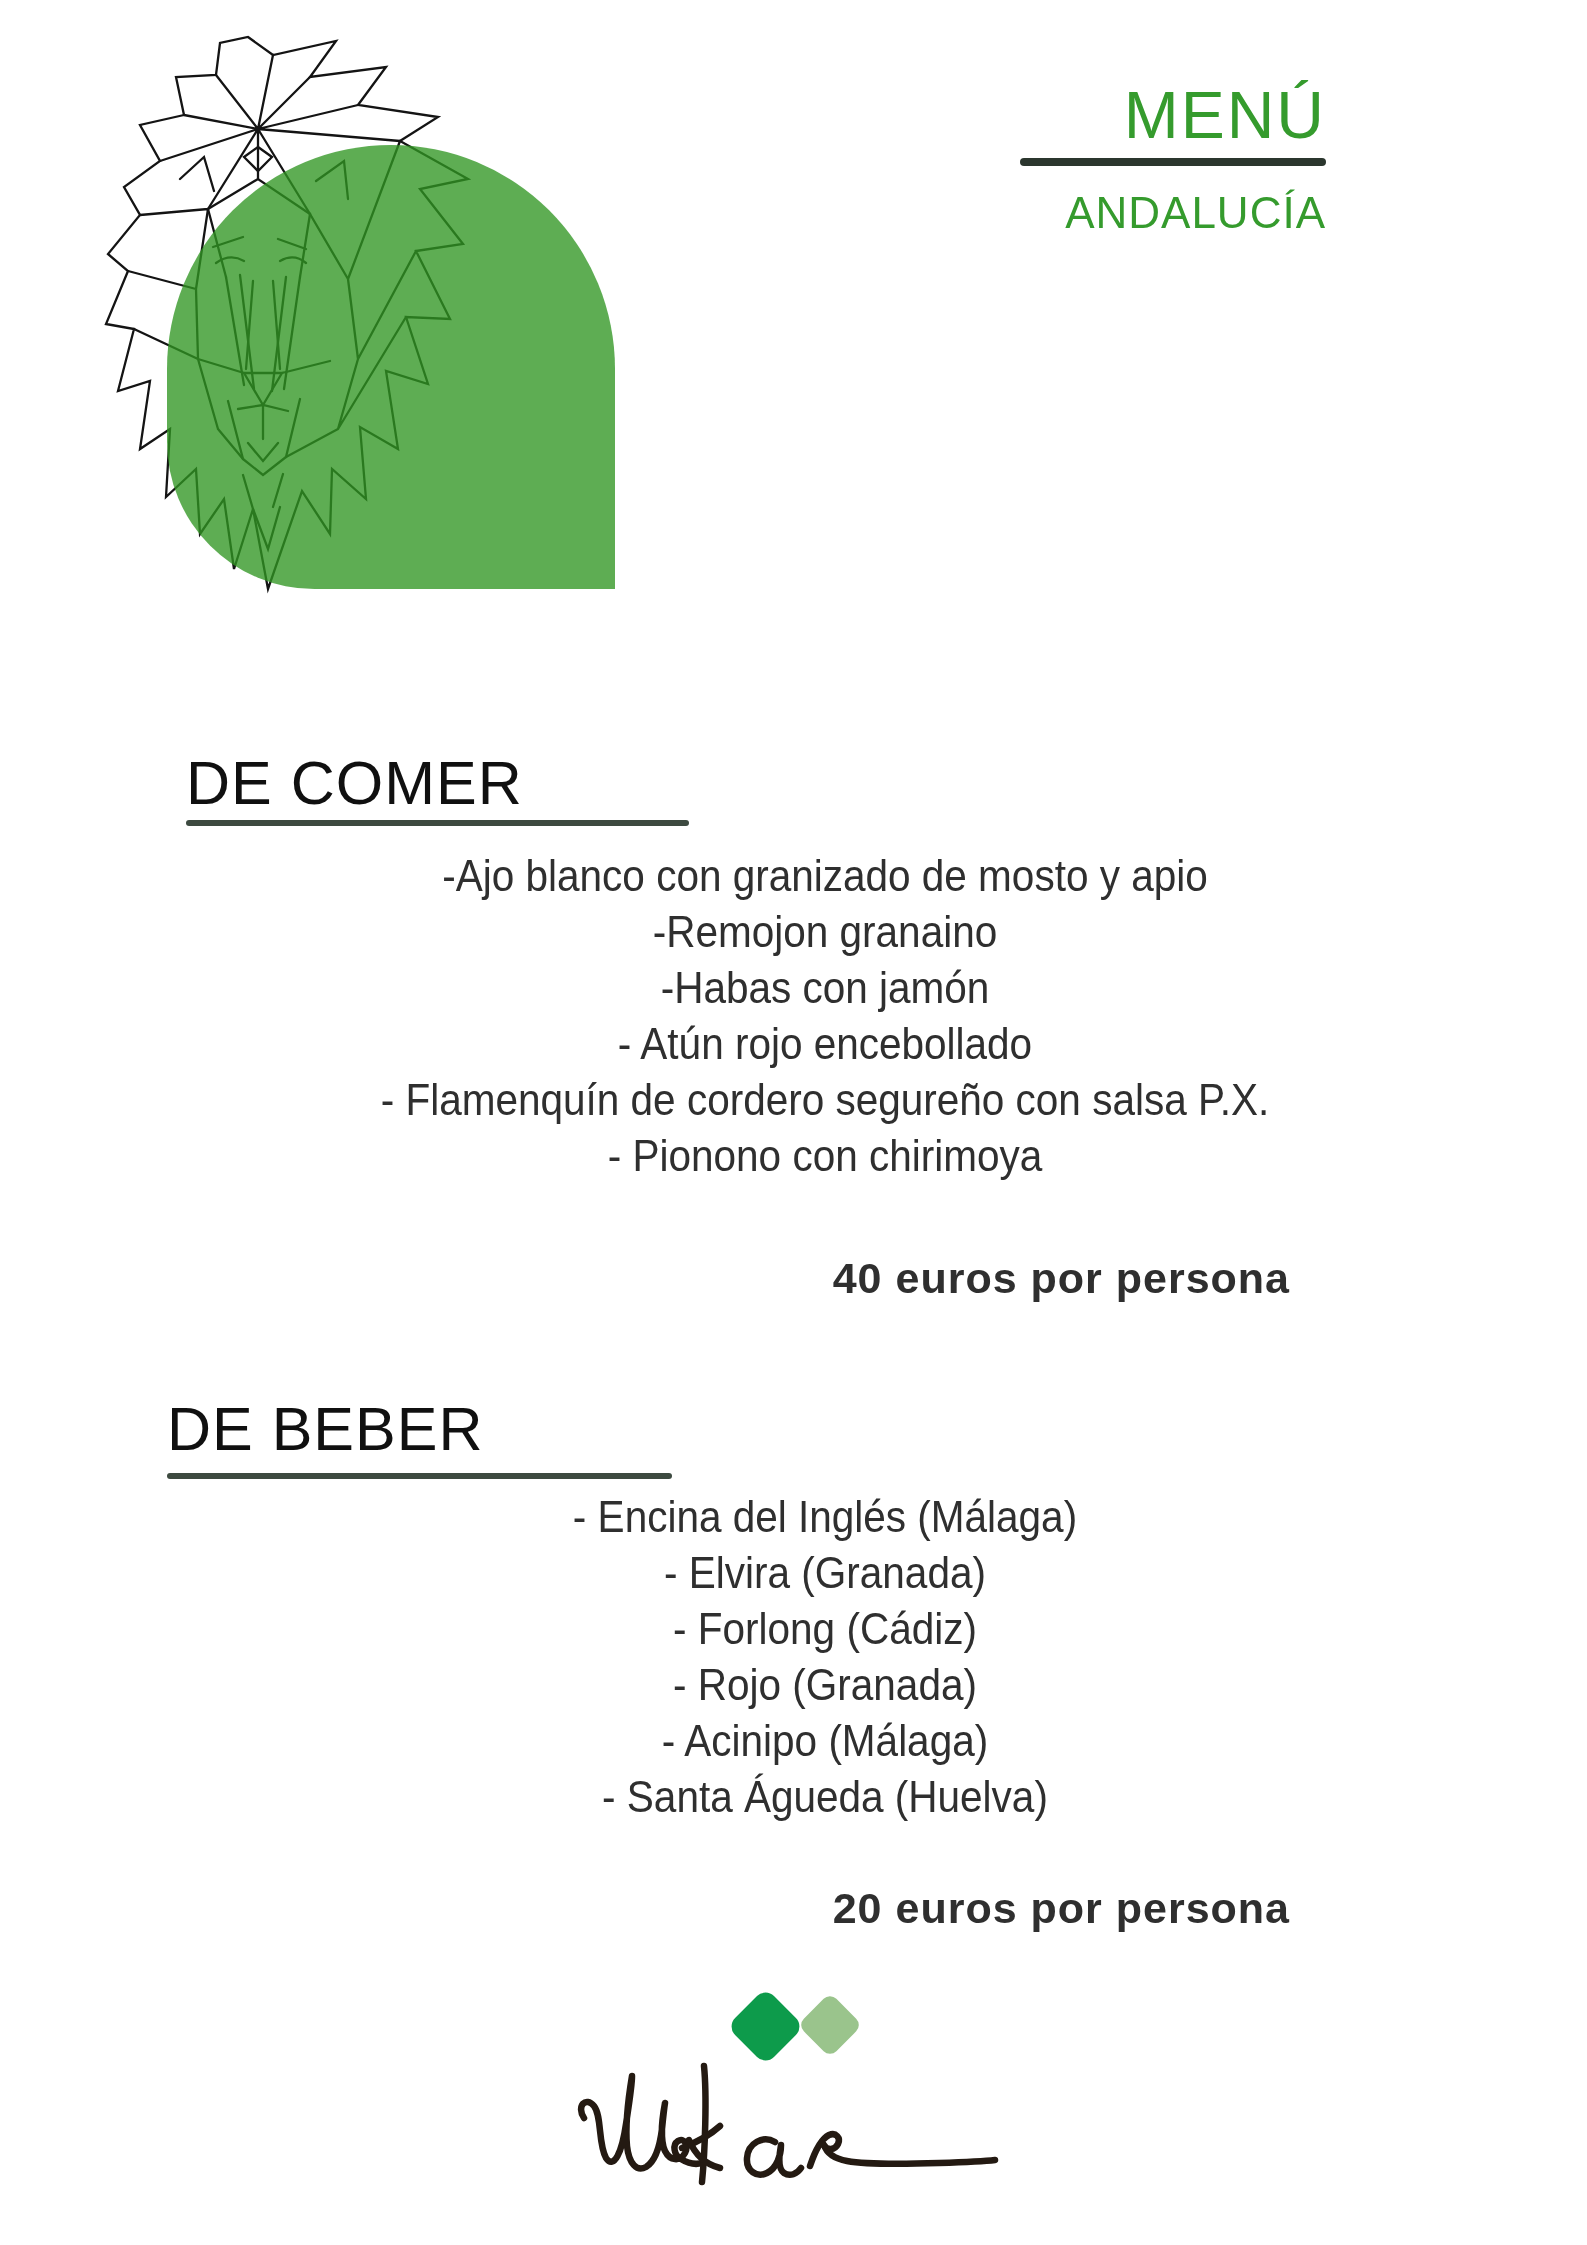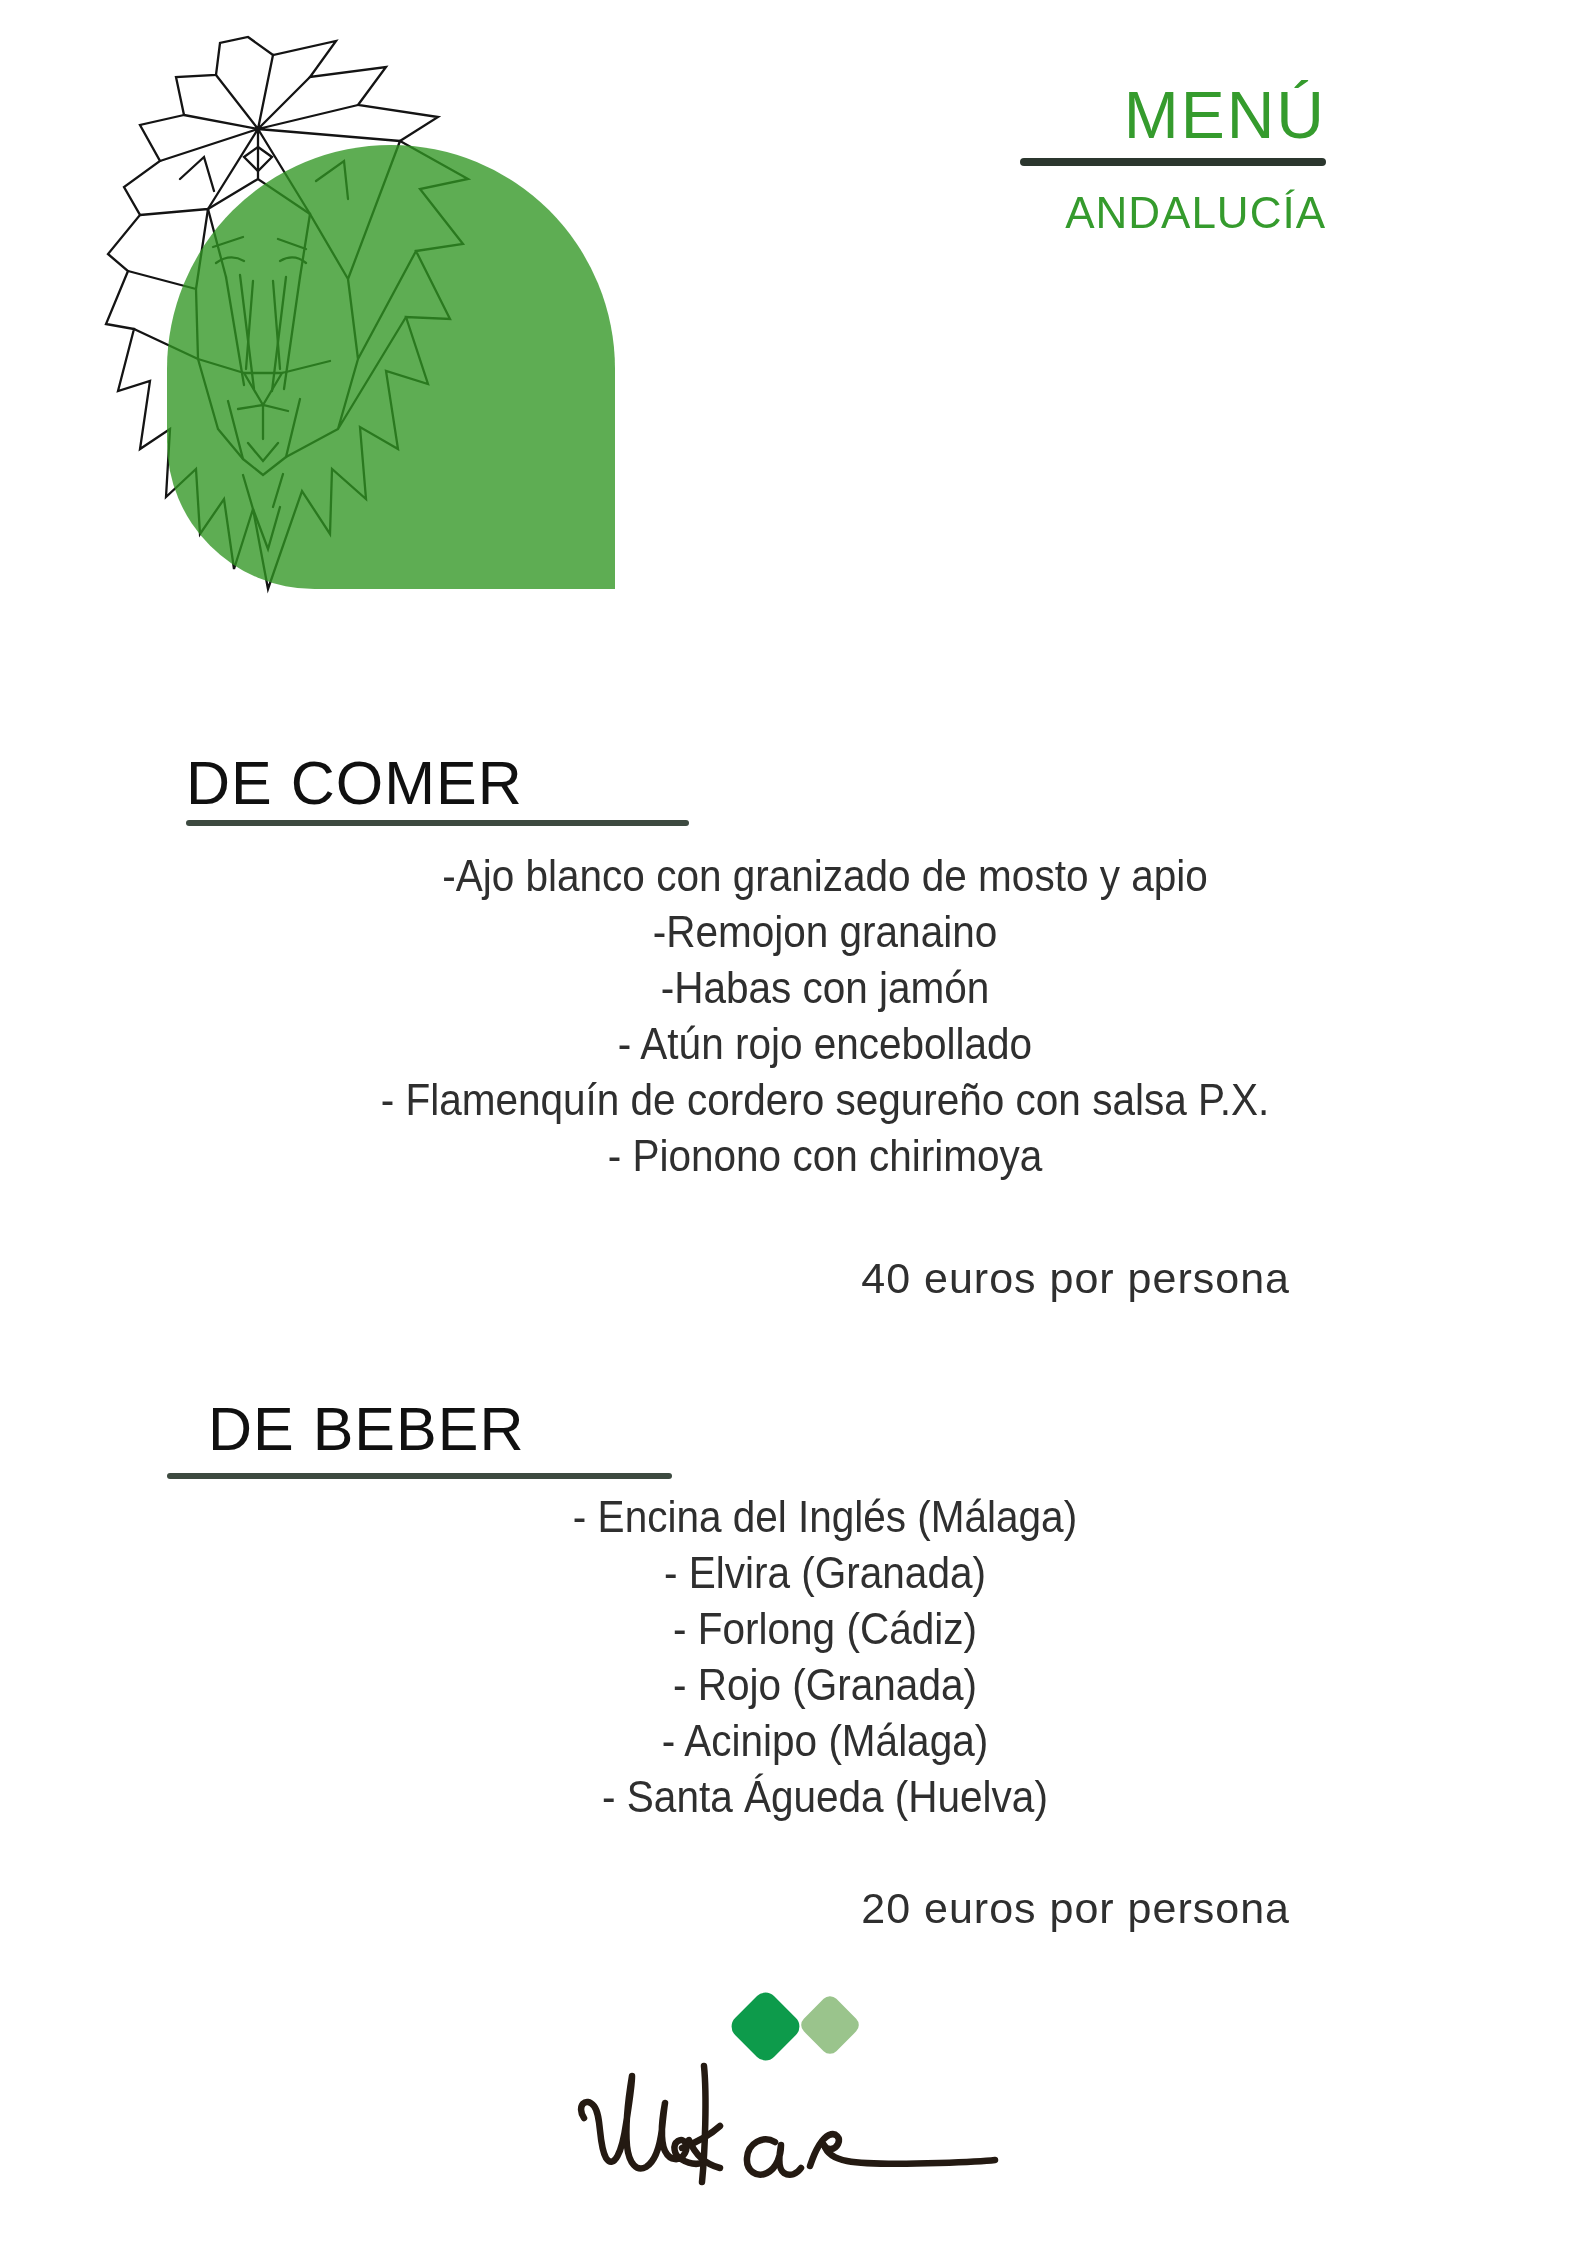--- a/index.html
+++ b/index.html
@@ -34,40 +34,40 @@
   .title-line2{
     font-size:44px;line-height:66px;letter-spacing:1px;
     color:#359b2d;font-weight:400;
   }
   
   .section-heading{
     position:absolute;color:#101010;font-size:61px;letter-spacing:1px;
     font-weight:400;z-index:3;white-space:nowrap;
   }
   .heading-comer{left:186px;top:748px;}
-  .heading-beber{left:167px;top:1394px;margin-left:41px;}
+  .heading-beber{left:167px;top:1394px;}
   .section-rule{
     position:absolute;height:6px;background:#3d4a40;border-radius:3px;z-index:3;
   }
   .rule-comer{left:186px;top:820px;width:503px;}
   .rule-beber{left:167px;top:1473px;width:505px;}
   
   .menu-list{
     position:absolute;left:160px;width:1330px;z-index:3;
     text-align:center;color:#2f2f2f;
     font-size:45px;line-height:56px;font-weight:300;
     transform:scaleX(0.9);transform-origin:50% 0;
   }
   .list-comer{top:848px;}
   .list-beber{top:1489px;}
   .menu-item{white-space:nowrap;}
   
   .price{
     position:absolute;right:93px;z-index:3;
-    font-size:43px;color:#2f2f2f;font-weight:400;letter-spacing:1px;
+    font-size:43px;color:#2f2f2f;font-weight:700;letter-spacing:1px;
     white-space:nowrap;
   }
   .price-comer{top:1254px;}
   .price-beber{top:1884px;}
   
   .diamond{position:absolute;z-index:3;}
   .diamond-light{
     left:807px;top:2002px;width:46px;height:46px;border-radius:9px;
     background:#9ac48c;transform:rotate(45deg);z-index:3;
   }

